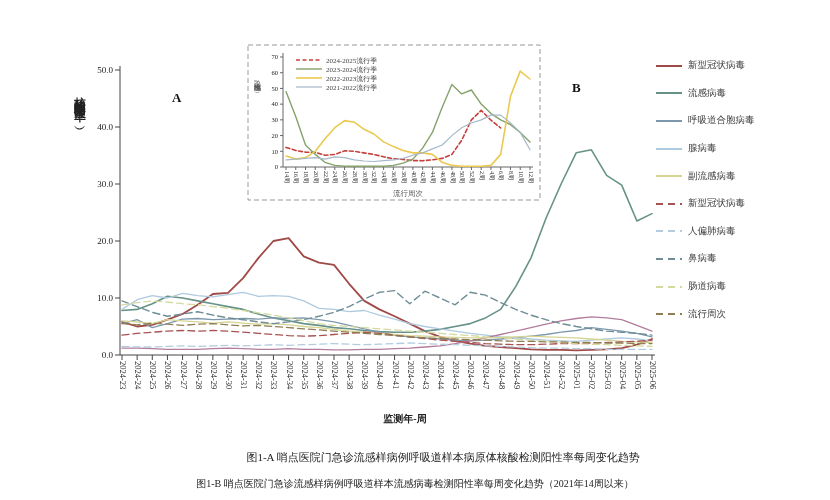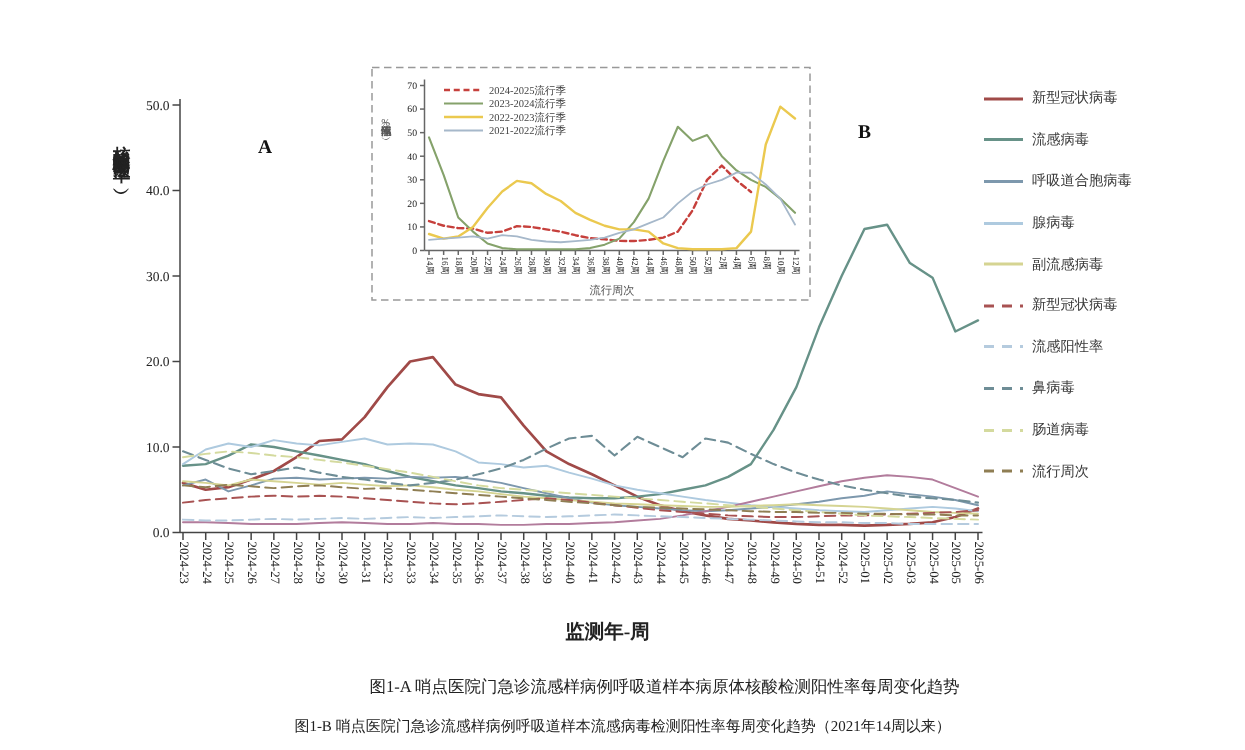--- a/index.html
+++ b/index.html
@@ -3,21 +3,21 @@
 <meta charset="utf-8">
 <style>
   html,body{margin:0;padding:0;background:#fff;}
   #page{position:relative;width:830px;height:500px;background:#ffffff;overflow:hidden;
         font-family:"Liberation Serif", serif;color:#333;}
   svg{position:absolute;left:0;top:0;}
   .abs{position:absolute;}
   .vtext{writing-mode:vertical-rl;text-orientation:upright;letter-spacing:2px;}
   .panel-label{font-weight:bold;font-size:13px;color:#111;}
   .main-ytitle{left:72px;top:88px;font-size:11.5px;font-weight:bold;color:#222;}
-  .main-xtitle{left:350px;top:412px;width:110px;text-align:center;font-size:13px;font-weight:bold;color:#222;}
+  .main-xtitle{left:350px;top:412px;width:110px;text-align:center;font-size:10px;font-weight:bold;color:#222;}
   .inset-ytitle{left:252px;top:78px;font-size:7px;letter-spacing:0;color:#555;}
   .inset-xtitle{left:378px;top:189px;width:60px;text-align:center;font-size:7.5px;color:#555;}
   #legend{left:656px;top:52px;width:170px;}
   .lg-item{display:flex;align-items:center;height:27.6px;}
   .lg-line{width:26px;height:2px;margin-right:6px;flex:0 0 26px;}
   .lg-label{font-size:9.5px;color:#3a3a3a;white-space:nowrap;}
   .caption{left:0;width:830px;text-align:center;color:#222;}
   .caption-a{top:450px;font-size:11px;margin-left:28px;}
   .caption-b{top:477px;font-size:10px;}
 </style>
@@ -238,21 +238,21 @@
       <div class="lg-item">
         <span class="lg-line" style="background: rgb(213, 212, 146);"></span>
         <span class="lg-label">副流感病毒</span>
       </div>
       <div class="lg-item">
         <span class="lg-line" style="background: repeating-linear-gradient(90deg, rgb(168, 82, 82) 0px, rgb(168, 82, 82) 7px, transparent 7px, transparent 12px);"></span>
         <span class="lg-label">新型冠状病毒</span>
       </div>
       <div class="lg-item">
         <span class="lg-line" style="background: repeating-linear-gradient(90deg, rgb(181, 203, 222) 0px, rgb(181, 203, 222) 7px, transparent 7px, transparent 12px);"></span>
-        <span class="lg-label">流感阳性率</span>
+        <span class="lg-label">人偏肺病毒</span>
       </div>
       <div class="lg-item">
         <span class="lg-line" style="background: repeating-linear-gradient(90deg, rgb(110, 141, 150) 0px, rgb(110, 141, 150) 7px, transparent 7px, transparent 12px);"></span>
         <span class="lg-label">鼻病毒</span>
       </div>
       <div class="lg-item">
         <span class="lg-line" style="background: repeating-linear-gradient(90deg, rgb(212, 218, 158) 0px, rgb(212, 218, 158) 7px, transparent 7px, transparent 12px);"></span>
         <span class="lg-label">肠道病毒</span>
       </div>
       <div class="lg-item">

